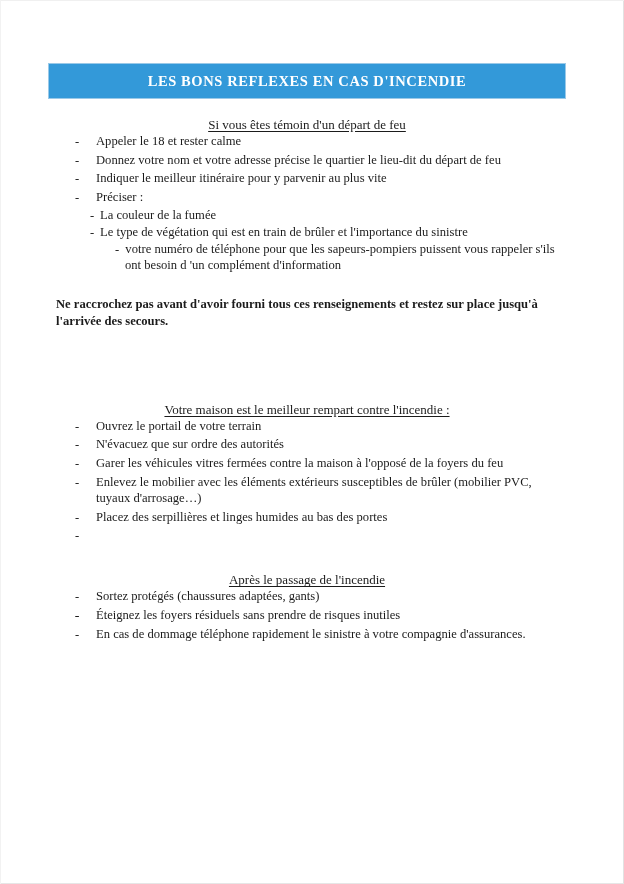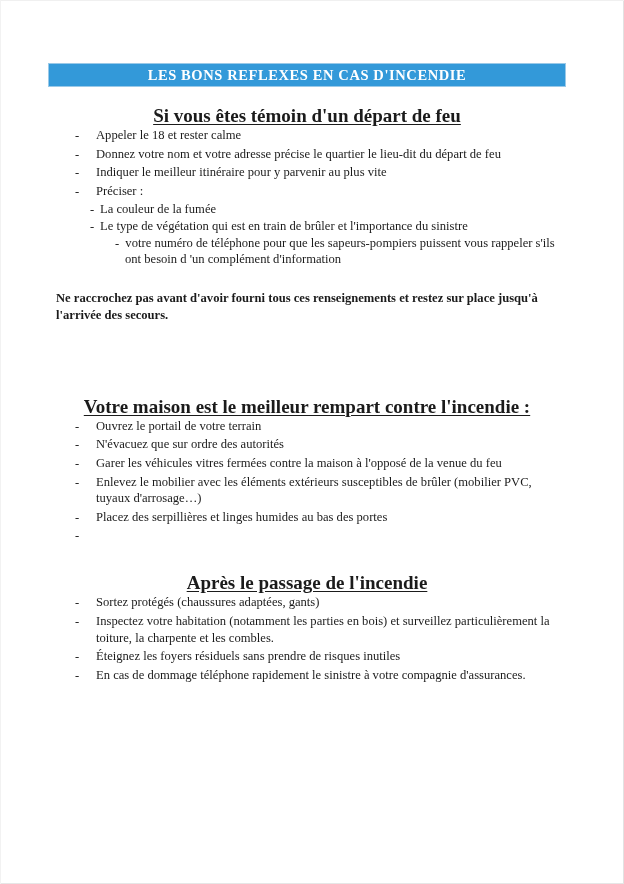--- a/index.html
+++ b/index.html
@@ -44,42 +44,42 @@
   .content {
     position: absolute;
     left: 48px;
     top: 0;
     width: 518px;
   }
 
   
   .banner {
     margin-top: 63px;
-    height: 24px;
+    height: 36px;
     background: #3399d9;
     border: 1px solid #9ac9e8;
     display: flex;
     align-items: center;
     justify-content: center;
     box-sizing: border-box;
   }
   .banner-title {
     color: #ffffff;
     font-weight: bold;
     font-size: 14.5px;
     letter-spacing: 0.6px;
     line-height: 1;
     white-space: nowrap;
   }
 
   
   .section-heading {
     text-align: center;
-    font-weight: bold;
-    font-size: 19px;
+    font-weight: normal;
+    font-size: 13px;
     margin: 0;
     padding: 0;
   }
   .section-heading .ul {
     text-decoration: underline;
     text-underline-offset: 2px;
   }
   .h-first   { margin-top: 18px; }
   .h-second  { margin-top: 72px; }
   .h-third   { margin-top: 30px; }
@@ -199,21 +199,21 @@
       <li>
         <span class="dash">-</span>
         <span>Ouvrez le portail de votre terrain</span>
       </li>
       <li>
         <span class="dash">-</span>
         <span>N'évacuez que sur ordre des autorités</span>
       </li>
       <li>
         <span class="dash">-</span>
-        <span>Garer les véhicules vitres fermées contre la maison à l'opposé de la venue du feu</span>
+        <span>Garer les véhicules vitres fermées contre la maison à l'opposé de la foyers du feu</span>
       </li>
       <li>
         <span class="dash">-</span>
         <span>Enlevez le mobilier avec les éléments extérieurs susceptibles de brûler (mobilier PVC, tuyaux d'arrosage…)</span>
       </li>
       <li>
         <span class="dash">-</span>
         <span>Placez des serpillières et linges humides au bas des portes</span>
       </li>
       <li class="empty-item">
@@ -226,21 +226,20 @@
       <span class="ul">Après le passage de l'incendie </span>
     </div>
 
     <ul class="bullets list-primary-3">
       <li>
         <span class="dash">-</span>
         <span>Sortez protégés (chaussures adaptées, gants)</span>
       </li>
       <li>
         <span class="dash">-</span>
-        <span>Inspectez votre habitation (notamment les parties en bois) et surveillez particulièrement la toiture, la charpente et les combles.</span>
       </li>
       <li>
         <span class="dash">-</span>
         <span>Éteignez les foyers résiduels sans prendre de risques inutiles</span>
       </li>
       <li>
         <span class="dash">-</span>
         <span>En cas de dommage téléphone rapidement le sinistre à votre compagnie d'assurances.</span>
       </li>
     </ul>

